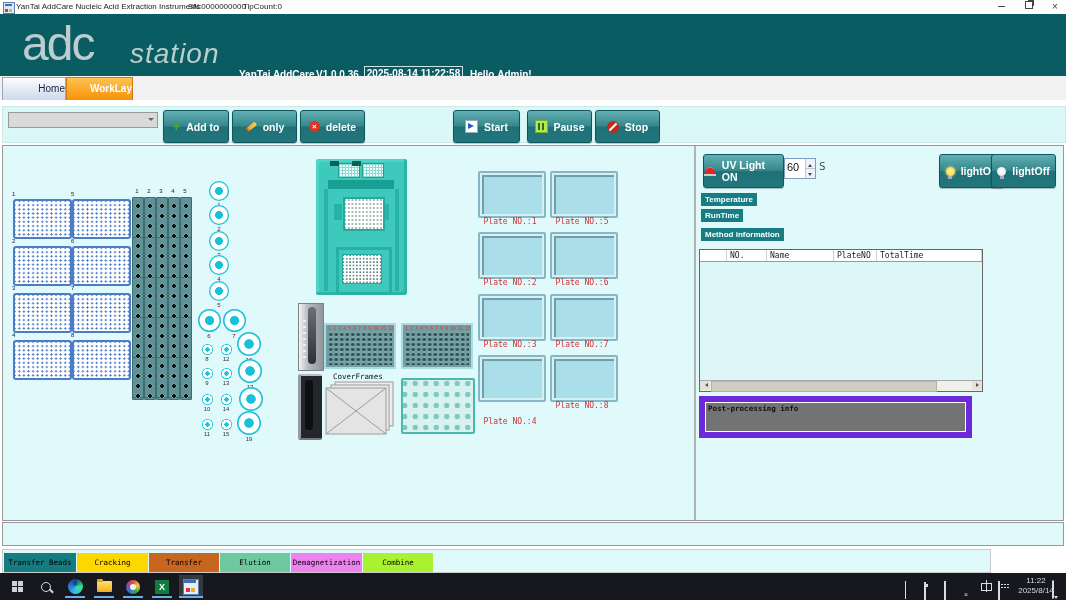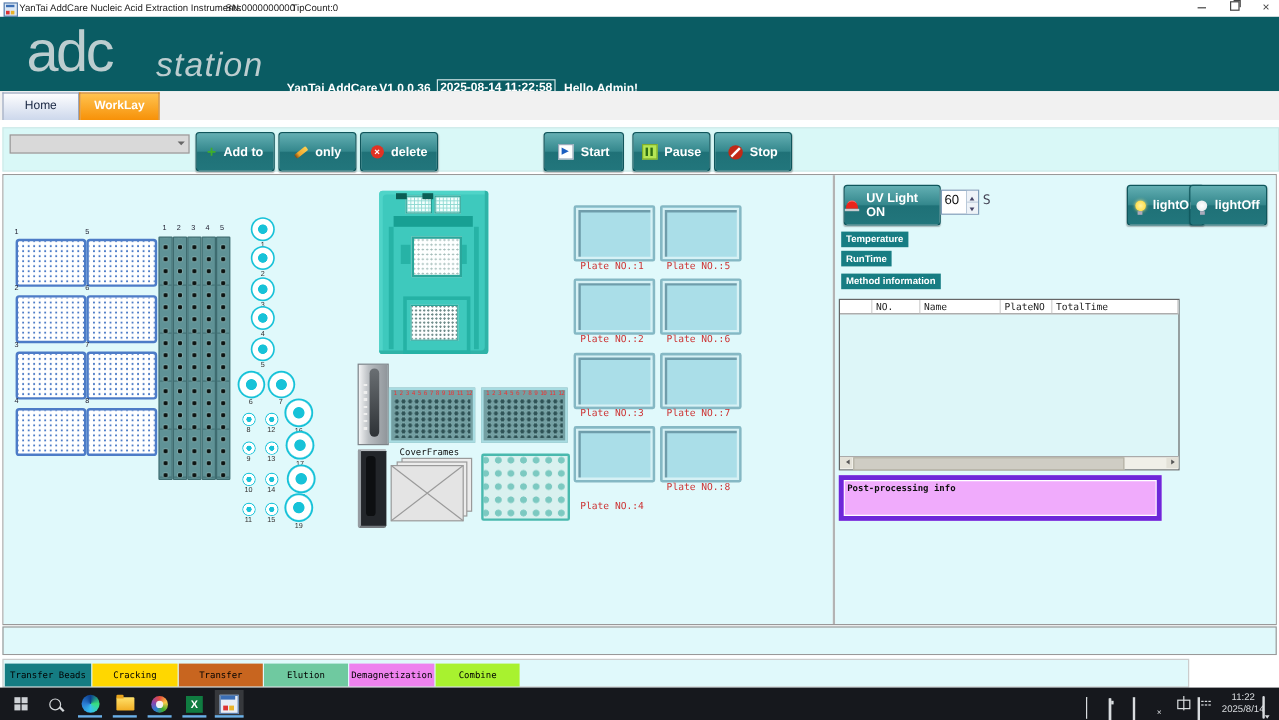--- a/index.html
+++ b/index.html
@@ -22,21 +22,21 @@
   .header{left:0;top:14px;width:1066px;height:62px;background:#0a5c63;}
   .logo-adc{left:22px;top:2px;font-size:48px;font-weight:400;color:#bccdcf;letter-spacing:-2px;}
   .logo-station{left:130px;top:24px;font-size:28px;font-style:italic;font-weight:300;color:#bccdcf;letter-spacing:1px;}
   .hdr-brand{left:239px;top:55px;font-size:10px;font-weight:bold;color:#fff;}
   .hdr-ver{left:316px;top:55px;font-size:10px;font-weight:bold;color:#fff;}
   .hdr-date{left:364px;top:52px;width:97px;height:14px;border:1px solid #cfe3e4;color:#fff;
             font-size:10px;font-weight:bold;text-align:center;line-height:14px;}
   .hdr-hello{left:470px;top:55px;font-size:10px;font-weight:bold;color:#fff;}
   
   .tabrow{left:0;top:76px;width:1066px;height:24px;background:#f1f1f1;}
-  .tab{top:1px;height:22px;text-align:center;line-height:22px;font-size:10px;border:1px solid #9aa7c0;border-bottom:none;}
+  .tab{top:1px;height:22px;text-align:right;line-height:22px;font-size:10px;border:1px solid #9aa7c0;border-bottom:none;}
   .tab-home{left:2px;width:62px;background:linear-gradient(#fdfdfe,#cdd8ec);color:#15233f;}
   .tab-work{left:66px;width:65px;background:linear-gradient(#ffc34f,#f79108);color:#fff;font-weight:bold;border-color:#d07b10;}
   
   .toolbar{left:0;top:100px;width:1066px;height:45px;background:#fff;}
   .toolbar-bg{left:2px;top:6px;width:1062px;height:35px;background:#d9f8f7;border:1px solid #cfe9e8;}
   .dropdown{left:8px;top:12px;width:148px;height:14px;background:#d9d9d9;border:1px solid #9a9a9a;}
   .dd-arrow{right:3px;top:5px;width:0;height:0;border:3px solid transparent;border-top-color:#666;position:absolute;}
   .btn-teal{background:linear-gradient(#63afb3 0%,#35888d 48%,#1f7177 52%,#22767c 100%);
             border:1px solid #0f565c;border-radius:3px;color:#fff;font-weight:bold;font-size:10.5px;
             display:flex;align-items:center;justify-content:center;gap:6px;box-shadow:0 1px 1px rgba(0,0,0,.25);}
@@ -126,21 +126,21 @@
   .mi-table{left:3px;top:103px;width:284px;height:143px;background:#ddf6f8;border:1px solid #666;box-sizing:border-box;}
   .mi-head{position:absolute;left:0;top:0;right:0;height:11px;background:#fff;border-bottom:1px solid #9a9a9a;display:flex;}
   .mi-th{height:11px;line-height:11px;font-family:"DejaVu Sans Mono",monospace;font-size:8px;color:#222;
          border-right:1px solid #d0d0d0;box-sizing:border-box;padding-left:3px;overflow:hidden;}
   .mi-scroll{position:absolute;left:0;bottom:0;right:0;height:10px;background:#f0efe8;border-top:1px solid #aaa;}
   .mi-sb-l,.mi-sb-r{position:absolute;top:0;width:10px;height:9px;background:#e3e1d8;}
   .mi-sb-l{left:0;} .mi-sb-r{right:0;}
   .mi-sb-l:after{content:"";position:absolute;left:3px;top:2px;border:2.5px solid transparent;border-right:3px solid #555;}
   .mi-sb-r:after{content:"";position:absolute;left:4px;top:2px;border:2.5px solid transparent;border-left:3px solid #555;}
   .mi-thumb{position:absolute;left:11px;top:0;width:224px;height:9px;background:#cfcdc4;border:1px solid #b5b2a6;}
-  .orange-panel{background:#f0abfc;border:4px solid #6d28d9;box-shadow:0 0 0 1px #fff inset;}
+  .orange-panel{background:#737373;border:6px solid #6d28d9;box-shadow:0 0 0 1px #fff inset;}
   .orange-title{font-family:"DejaVu Sans Mono",monospace;font-size:7.5px;font-weight:bold;color:#111;padding:2px 3px;}
   
   .bottom-strip{left:2px;top:522px;width:1062px;height:24px;background:#e0f9fb;border:1px solid #999;box-sizing:border-box;}
   .legend-row{left:0;top:546px;width:1066px;height:27px;background:#fff;}
   .legend-band{position:absolute;left:2px;top:3px;width:989px;height:24px;background:#e0f9fb;border:1px solid #ccc;box-sizing:border-box;}
   .legend-item{position:absolute;top:3px;height:19px;line-height:19px;text-align:center;
       font-family:"DejaVu Sans Mono",monospace;font-size:7.5px;}
   
   .taskbar{left:0;top:573px;width:1066px;height:27px;background:#16181d;}
   .tk{position:absolute;top:2px;width:24px;height:23px;display:flex;align-items:center;justify-content:center;}

